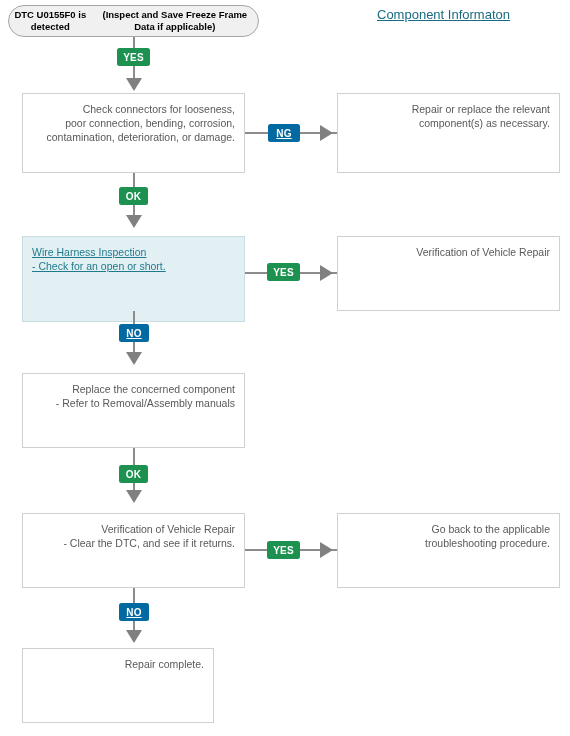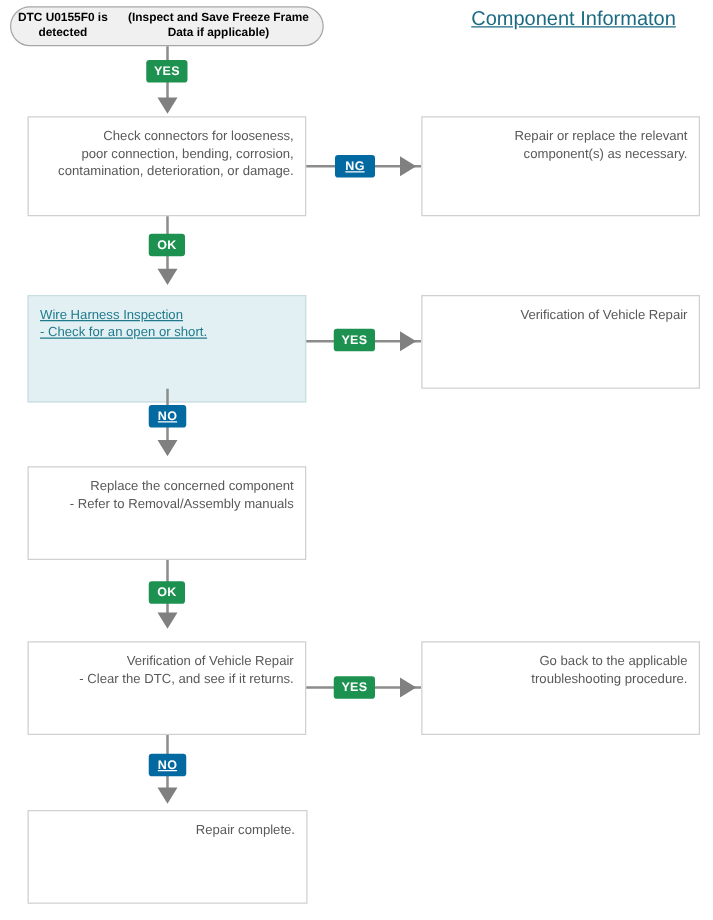--- a/index.html
+++ b/index.html
@@ -45,21 +45,21 @@
     color:#1f7a8c;
     text-decoration:underline;
     white-space:pre;
     cursor:pointer;
   }
 
   
   .topLink {
     position:absolute;
     left:377px; top:7px;
-    font-size:16px;
+    font-size:13px;
     color:#1a6b82;
     text-decoration:underline;
     cursor:pointer;
     white-space:nowrap;
   }
 
   
   .vline { position:absolute; width:1.6px; background:#8c8c8c; }
   .hline { position:absolute; height:1.6px; background:#8c8c8c; }
   .arrow-down {
@@ -161,17 +161,17 @@
 
   <div class="box" style="left:337px; top:513px; width:223px; height:75px;">
     <div class="box-line">Go back to the applicable</div>
     <div class="box-line">troubleshooting procedure.</div>
   </div>
 
   <div class="vline" style="left:133px; top:588px; height:52px;"></div>
   <div class="arrow-down" style="left:126px; top:630px;"></div>
   <div class="badge red" style="left:119px; top:603px; width:30px;">NO</div>
 
-  <div class="box" style="left:22px; top:648px; width:224px; height:75px;">
+  <div class="box" style="left:22px; top:648px; width:192px; height:75px;">
     <div class="box-line">Repair complete.</div>
   </div>
 
 </div>
 
 </body></html>

